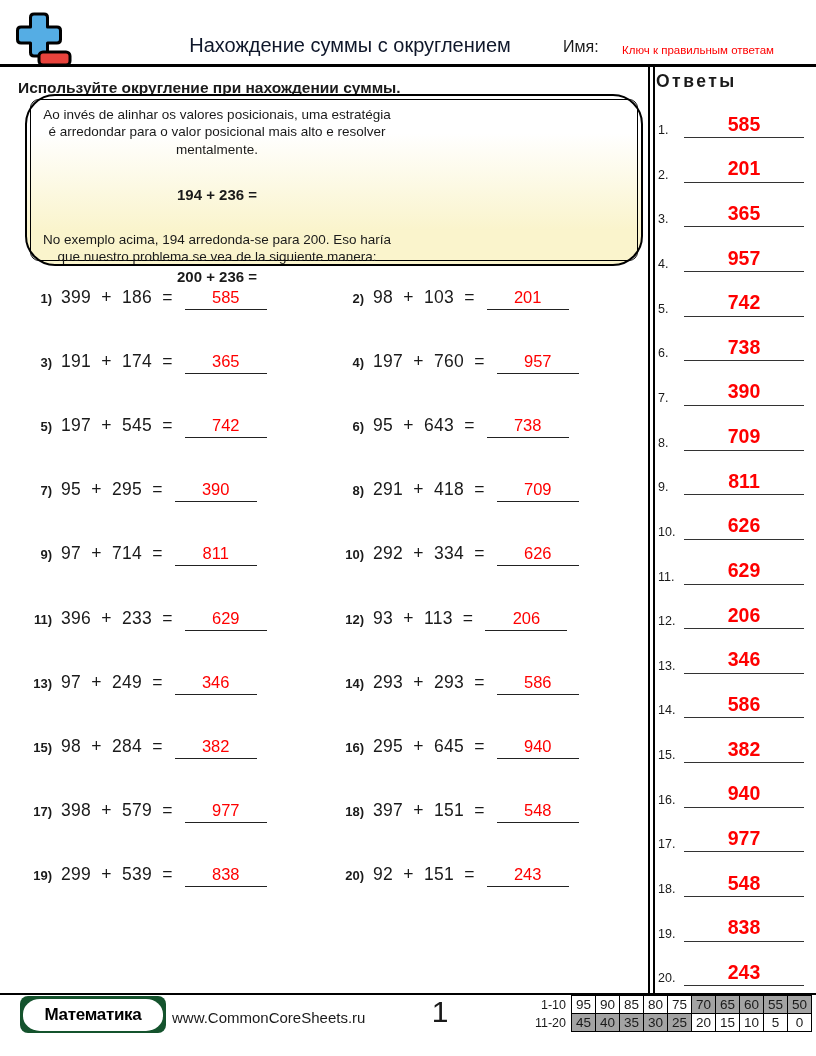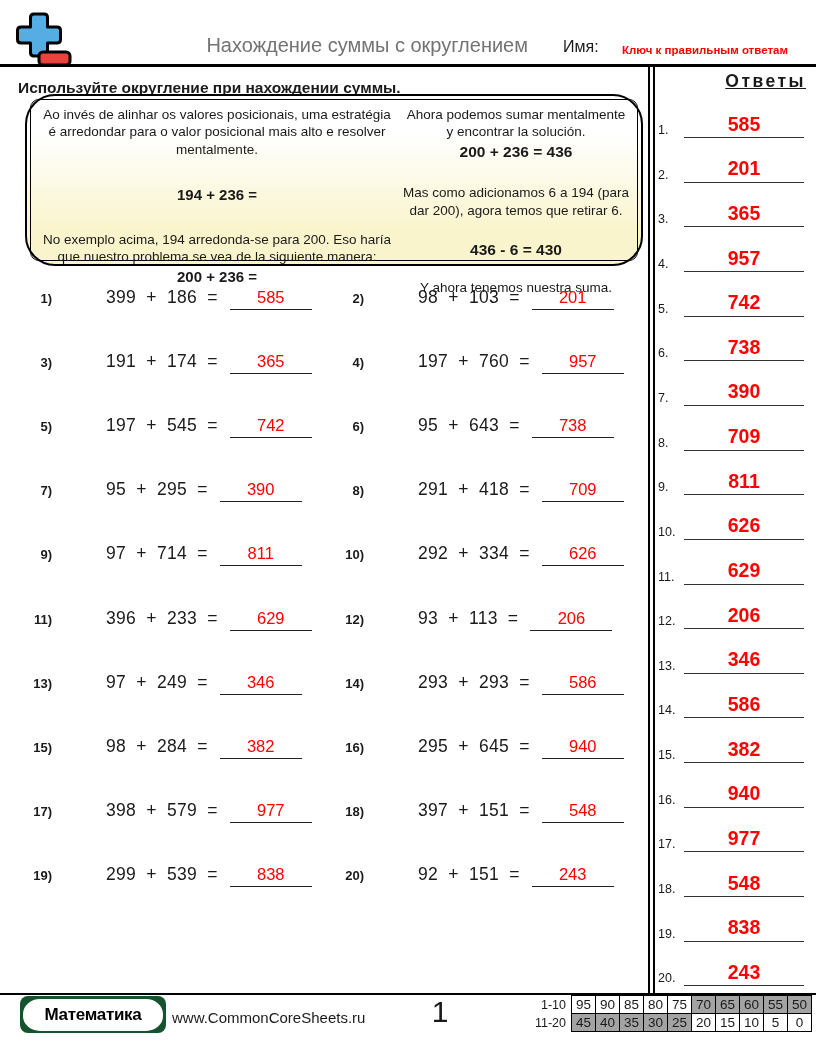--- a/index.html
+++ b/index.html
@@ -1,24 +1,24 @@
 <!DOCTYPE html>
 <html><head>
 <meta charset="utf-8">
 <style>
   html,body{margin:0;padding:0;background:#fff;}
   #page{position:relative;width:816px;height:1056px;background:#fff;
         font-family:"Liberation Sans",sans-serif;color:#1a1a1a;overflow:hidden;}
 
   
   #logo-icon{position:absolute;left:14px;top:11px;width:62px;height:58px;}
-  #page-title{position:absolute;left:148px;top:34px;width:380px;text-align:right;
-              font-size:20px;color:#737373;white-space:nowrap;}
+  #page-title{position:absolute;left:160px;top:34px;width:380px;text-align:center;
+              font-size:20px;color:#0f172a;white-space:nowrap;}
   #name-label{position:absolute;left:563px;top:38px;font-size:16px;}
-  #key-label{position:absolute;left:622px;top:44px;font-size:11.5px;font-weight:bold;color:#fe0000;white-space:nowrap;}
+  #key-label{position:absolute;left:622px;top:44px;font-size:11.5px;font-weight:normal;color:#fe0000;white-space:nowrap;}
   #header-rule{position:absolute;left:0;top:64px;width:816px;height:3px;background:#000;}
   #instruction-line{position:absolute;left:18px;top:71px;font-size:15.5px;font-weight:bold;margin-top:8px;}
 
   
   #example-box{position:absolute;left:25px;top:94px;width:618px;height:172px;
                border:2.5px solid #000;border-radius:30px;padding:3px;box-sizing:border-box;
                background:linear-gradient(180deg,#ffffff 22%,#faf4cc 80%);}
   #example-box .inner{width:100%;height:100%;border:1.5px solid #000;border-radius:9px;
                box-sizing:border-box;display:flex;padding:6px 8px 4px 8px;gap:8px;}
   .ex-col{text-align:center;font-size:13.5px;line-height:1.28;}
@@ -31,30 +31,30 @@
   .ex-col.right .ex-eq1{margin-top:1px;font-size:15.5px;}
   .ex-col.right .ex-p2{margin-top:23px;}
   .ex-col.right .ex-eq2{margin-top:21px;font-size:15.5px;}
   .ex-col.right .ex-p3{margin-top:19px;}
 
   
   #problems-grid{position:absolute;left:22px;top:266px;width:624px;
                  display:grid;grid-template-columns:312px 312px;grid-auto-rows:64.2px;align-items:center;}
   .prob{display:flex;align-items:baseline;white-space:nowrap;}
   .pnum{flex:0 0 30px;text-align:right;font-weight:bold;font-size:13px;margin-right:9px;}
-  .pexpr{font-size:17.5px;word-spacing:5px;letter-spacing:.3px;margin-left:45px;}
+  .pexpr{font-size:17.5px;word-spacing:5px;letter-spacing:.3px;}
   .pline{margin-left:12px;width:82px;border-bottom:1.6px solid #222;text-align:center;
          display:inline-block;padding-bottom:2px;}
   .pans{color:#fe0000;font-size:16.5px;}
 
   
   #answers-divider{position:absolute;left:648px;top:67px;width:3px;height:926px;
                    border-left:2px solid #000;border-right:2px solid #000;box-sizing:content-box;}
-  #answers-title{position:absolute;left:656px;top:71px;width:150px;text-align:right;
-                 font-size:17.5px;font-weight:bold;letter-spacing:2.5px;text-decoration:underline;}
+  #answers-title{position:absolute;left:656px;top:71px;width:150px;text-align:left;
+                 font-size:17.5px;font-weight:bold;letter-spacing:2.5px;}
   #answers-list{position:absolute;left:656px;top:93.5px;width:156px;}
   .ans-item{height:44.65px;display:flex;align-items:flex-end;}
   .ans-num{flex:0 0 26px;text-align:left;font-size:12.5px;padding-bottom:1px;padding-left:2px;}
   .ans-line{flex:0 0 120px;border-bottom:1.6px solid #333;text-align:center;}
   .ans-val{color:#fe0000;font-weight:bold;font-size:19.5px;line-height:1;display:inline-block;padding-bottom:3px;}
 
   
   #footer-rule{position:absolute;left:0;top:993px;width:816px;height:2px;background:#000;}
   #brand-badge{position:absolute;left:20px;top:996px;width:146px;height:37px;background:#14532d;border-radius:8px;}
   #brand-badge .pill{position:absolute;left:3px;top:2.5px;right:3px;bottom:2.5px;background:#fff;
@@ -83,27 +83,20 @@
   <div id="header-rule"></div>
   <div id="instruction-line">Используйте округление при нахождении суммы.</div>
 
   <div id="example-box">
     <div class="inner">
       <div class="ex-col left">
         <div class="ex-p1">Ao invés de alinhar os valores posicionais, uma estratégia é arredondar para o valor posicional mais alto e resolver mentalmente.</div>
         <div class="ex-eq ex-eq1">194 + 236 =</div>
         <div class="ex-p2">No exemplo acima, 194 arredonda-se para 200. Eso haría que nuestro problema se vea de la siguiente manera:</div>
         <div class="ex-eq ex-eq2">200 + 236 =</div>
-      </div>
-      <div class="ex-col right">
-        <div class="ex-p1">Ahora podemos sumar mentalmente y encontrar la solución.</div>
-        <div class="ex-eq ex-eq1">200 + 236 = 436</div>
-        <div class="ex-p2">Mas como adicionamos 6 a 194 (para dar 200), agora temos que retirar 6.</div>
-        <div class="ex-eq ex-eq2">436 - 6 = 430</div>
-        <div class="ex-p3">Y ahora tenemos nuestra suma.</div>
       </div>
     </div>
   </div>
 
   <div id="problems-grid">
     <div class="prob">
       <span class="pnum">1)</span>
       <span class="pexpr">399 + 186 =</span>
       <span class="pline"><span class="pans">585</span></span>
     </div>

